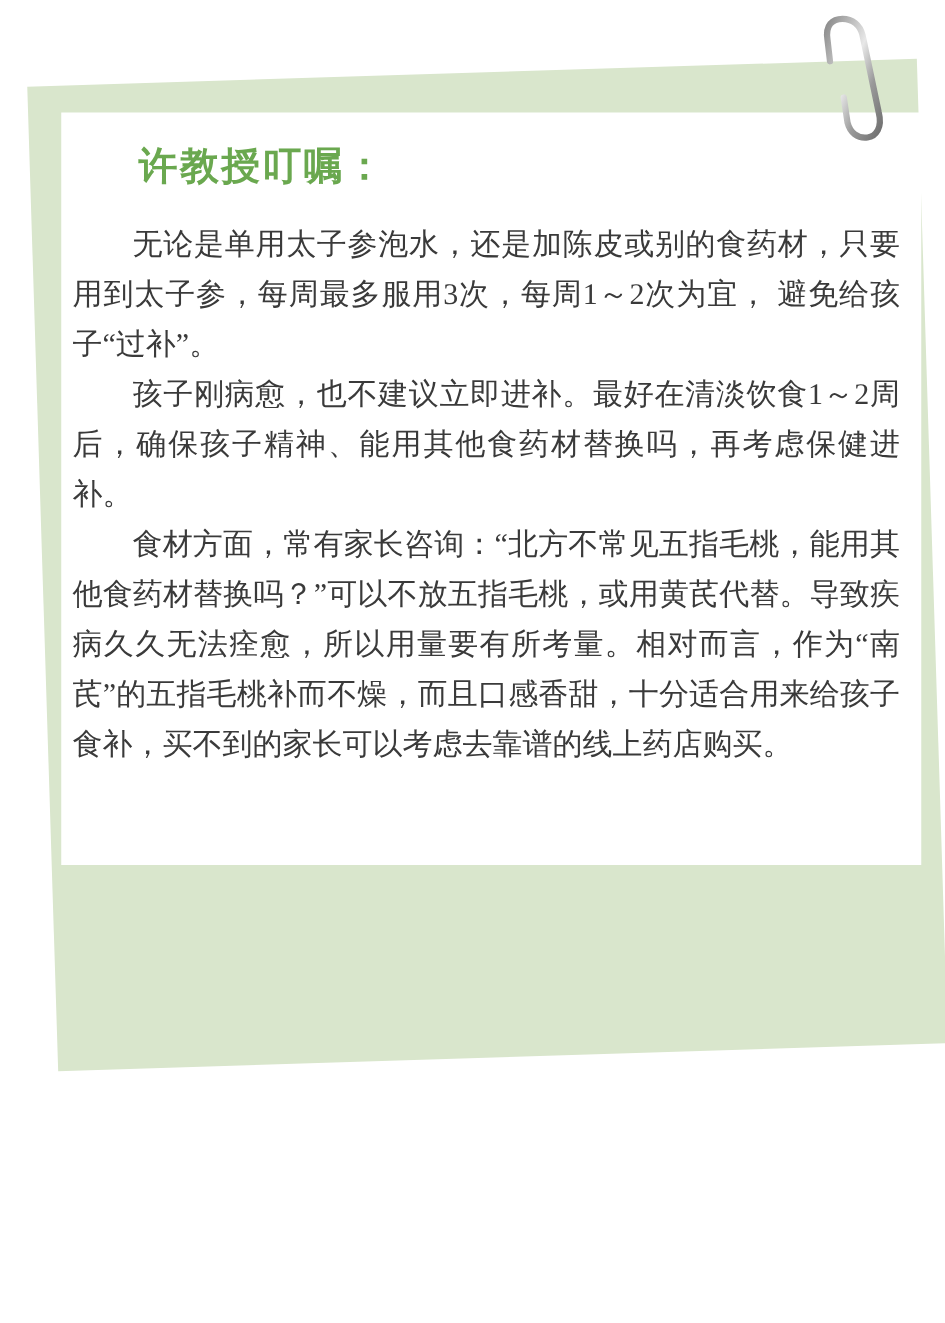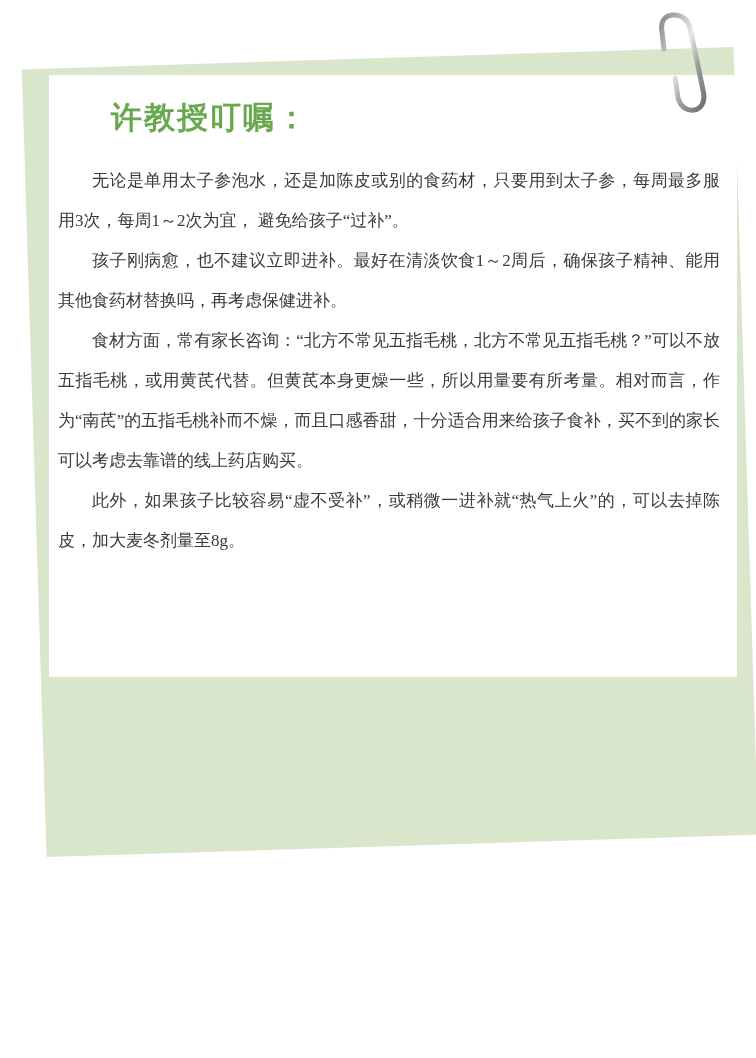--- a/index.html
+++ b/index.html
@@ -13,40 +13,40 @@
   .green-card {
     position: absolute;
     left: 34px; top: 58px;
     width: 712px; height: 788px;
     background: #d9e6cc;
     transform: rotate(-1.8deg);
     z-index: 1;
   }
   .note-card {
     position: absolute;
-    left: 49px; top: 75px;
+    left: 49px; top: 90px;
     width: 688px; height: 602px;
     background: #ffffff;
     z-index: 2;
   }
   .note-heading {
     position: absolute;
     left: 62px; top: 22px;
     font-size: 31px;
     font-weight: 700;
     letter-spacing: 2px;
     color: #6aa84f;
     font-family: "Liberation Sans", "DejaVu Sans", sans-serif;
   }
   .note-body {
     position: absolute;
     left: 9px; top: 86px;
     width: 662px;
     font-family: "Liberation Serif", "DejaVu Serif", serif;
-    font-size: 17px;
+    font-size: 24px;
     line-height: 40px;
     color: #3a3a3a;
     text-align: justify;
   }
   .note-body p {
     margin: 0;
     text-indent: 2em;
   }
   .paperclip {
     position: absolute;
@@ -58,22 +58,21 @@
 </head>
 <body>
 
 <div class="green-card"></div>
 
 <div class="note-card">
   <div class="note-heading">许教授叮嘱：</div>
   <div class="note-body">
     <p>无论是单用太子参泡水，还是加陈皮或别的食药材，只要用到太子参，每周最多服用3次，每周1～2次为宜， 避免给孩子“过补”。</p>
     <p>孩子刚病愈，也不建议立即进补。最好在清淡饮食1～2周后，确保孩子精神、能用其他食药材替换吗，再考虑保健进补。</p>
-    <p>食材方面，常有家长咨询：“北方不常见五指毛桃，北方不常见五指毛桃？”可以不放五指毛桃，或用黄芪代替。但黄芪本身更燥一些，所以用量要有所考量。相对而言，作为“南芪”的五指毛桃补而不燥，而且口感香甜，十分适合用来给孩子食补，买不到的家长可以考虑去靠谱的线上药店购买。</p>
-    <p>此外，如果孩子比较容易“虚不受补”，或稍微一进补就“热气上火”的，可以去掉陈皮，加大麦冬剂量至8g。</p>
+    <p>食材方面，常有家长咨询：“北方不常见五指毛桃，能用其他食药材替换吗？”可以不放五指毛桃，或用黄芪代替。导致疾病久久无法痊愈，所以用量要有所考量。相对而言，作为“南芪”的五指毛桃补而不燥，而且口感香甜，十分适合用来给孩子食补，买不到的家长可以考虑去靠谱的线上药店购买。</p>
   </div>
 </div>
 
 <svg class="paperclip" viewBox="0 0 70 112" xmlns="http://www.w3.org/2000/svg" aria-hidden="true">
   <defs>
     <linearGradient id="clipGrad" x1="0" y1="0" x2="1" y2="1">
       <stop offset="0" stop-color="#8a8a8a"></stop>
       <stop offset="0.45" stop-color="#e8e8e8"></stop>
       <stop offset="0.7" stop-color="#9a9a9a"></stop>
       <stop offset="1" stop-color="#6f6f6f"></stop>

